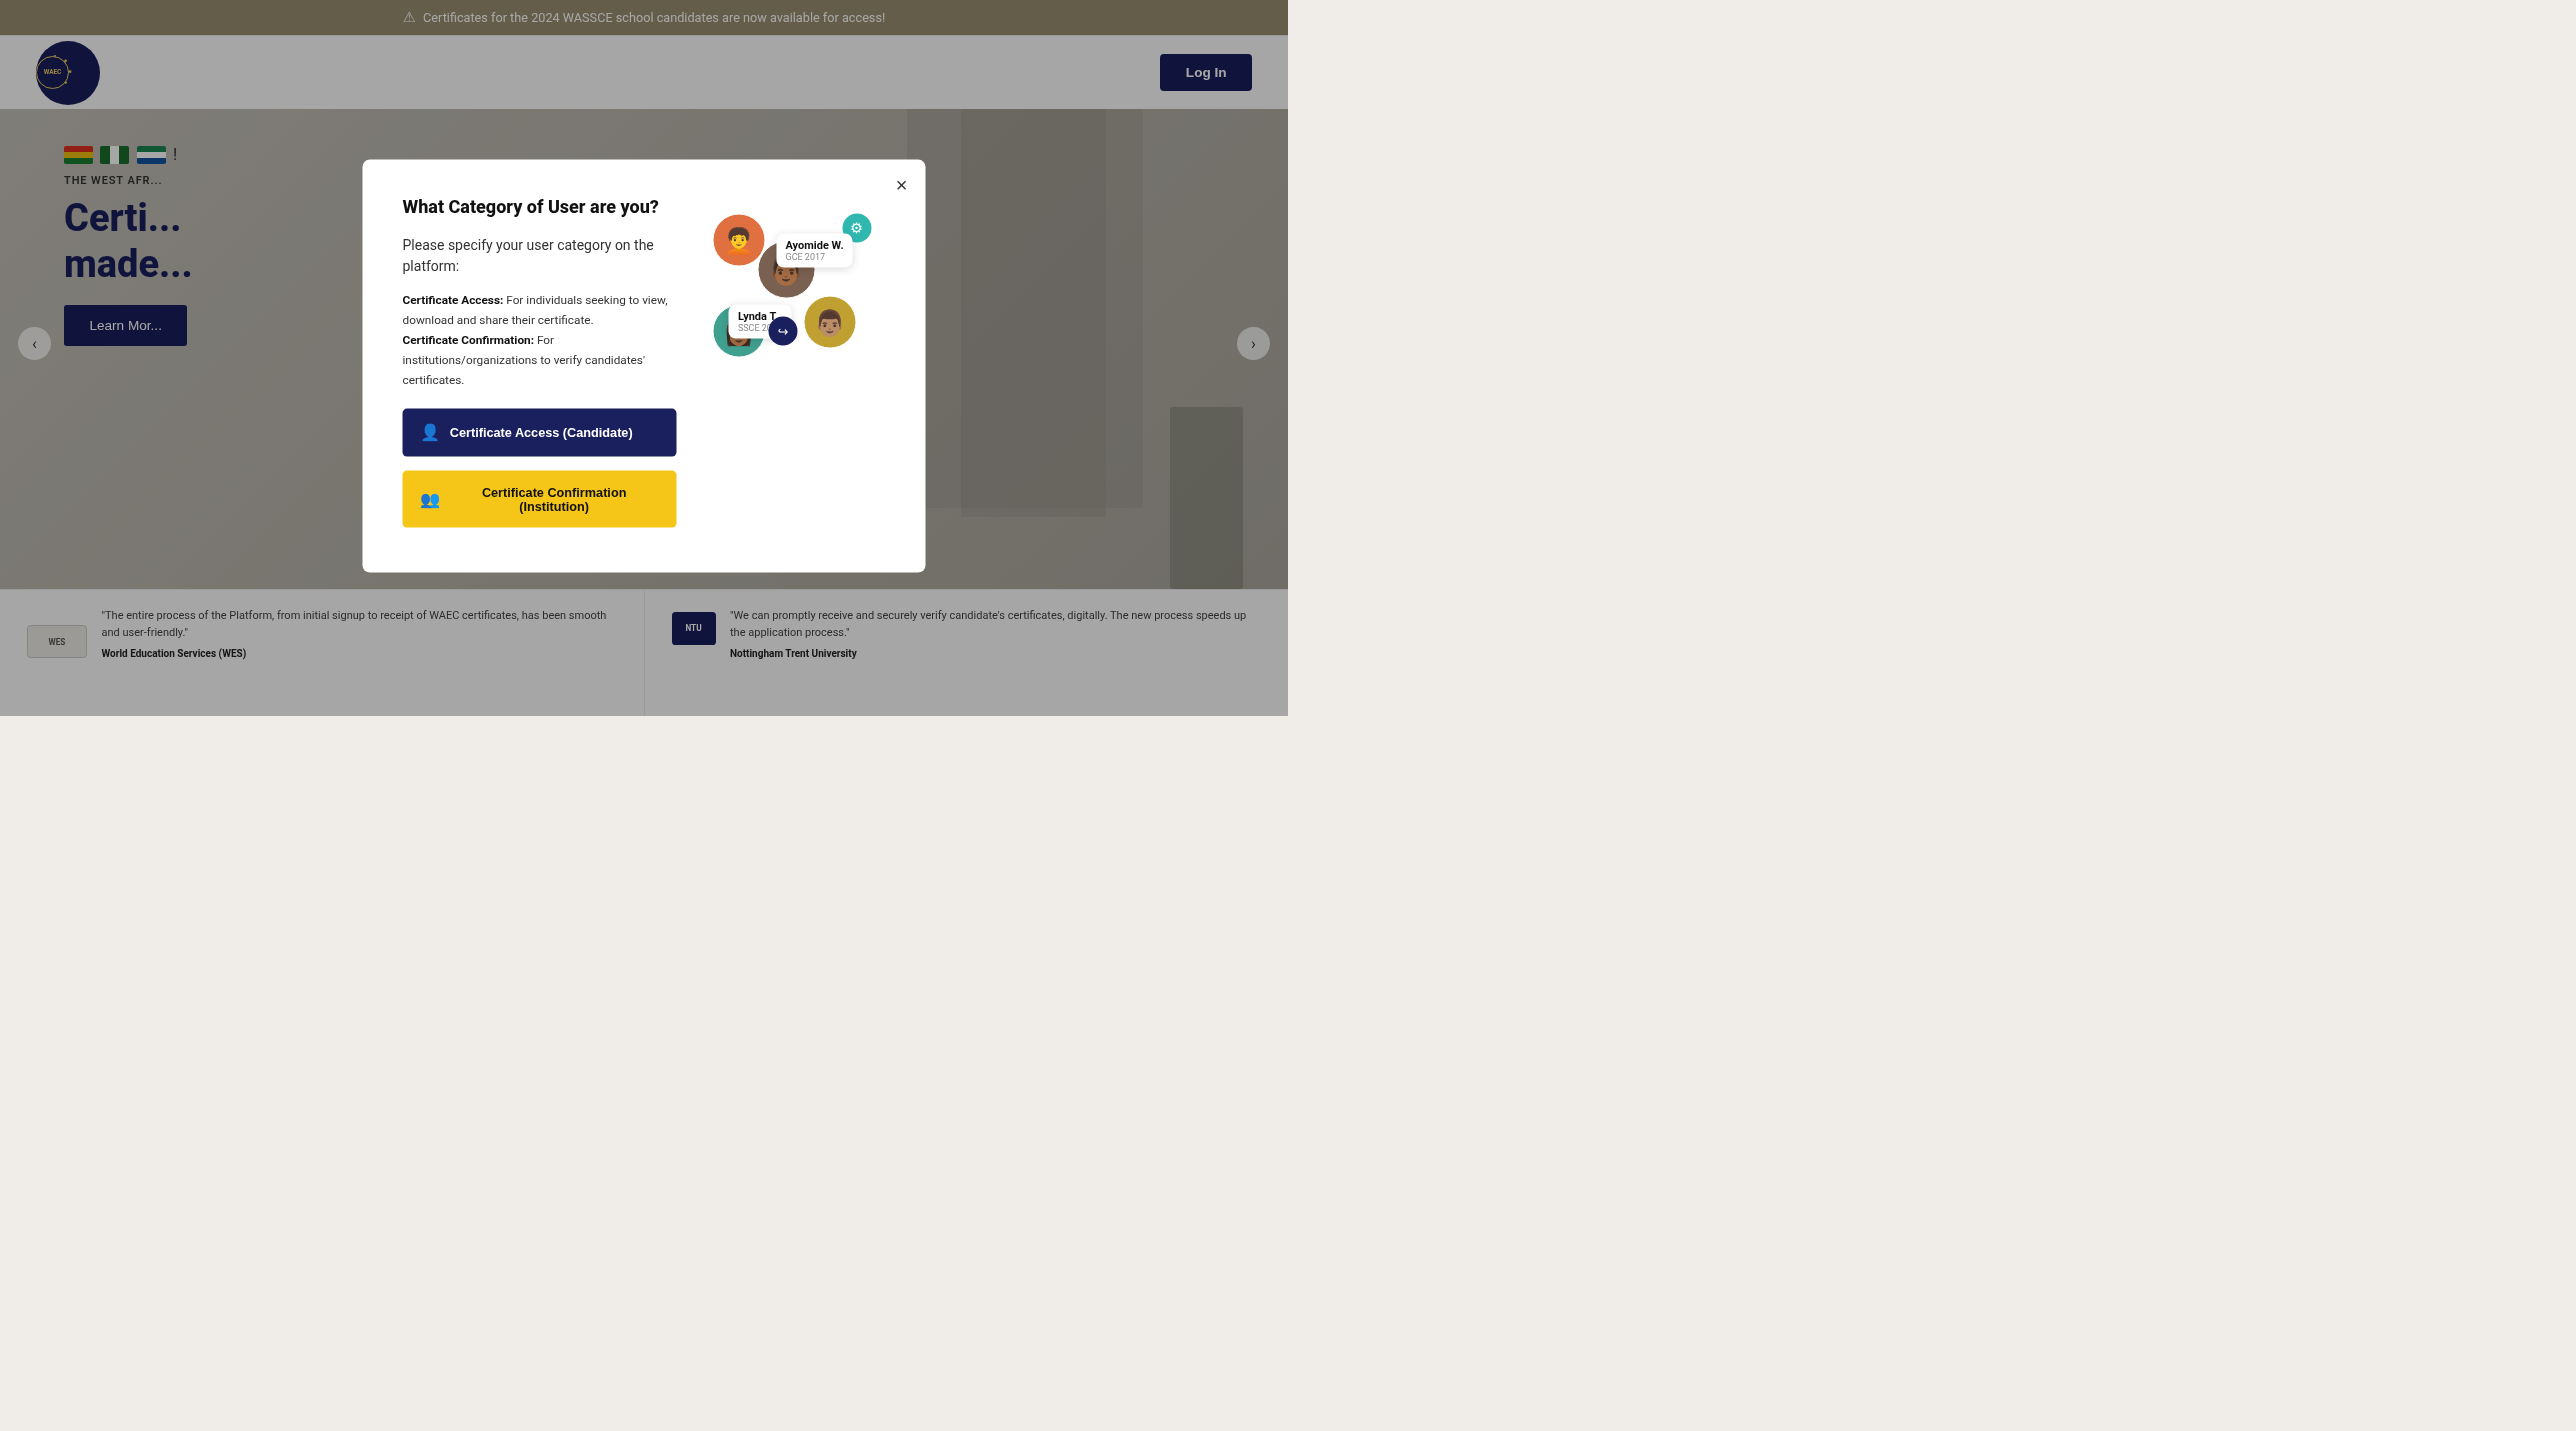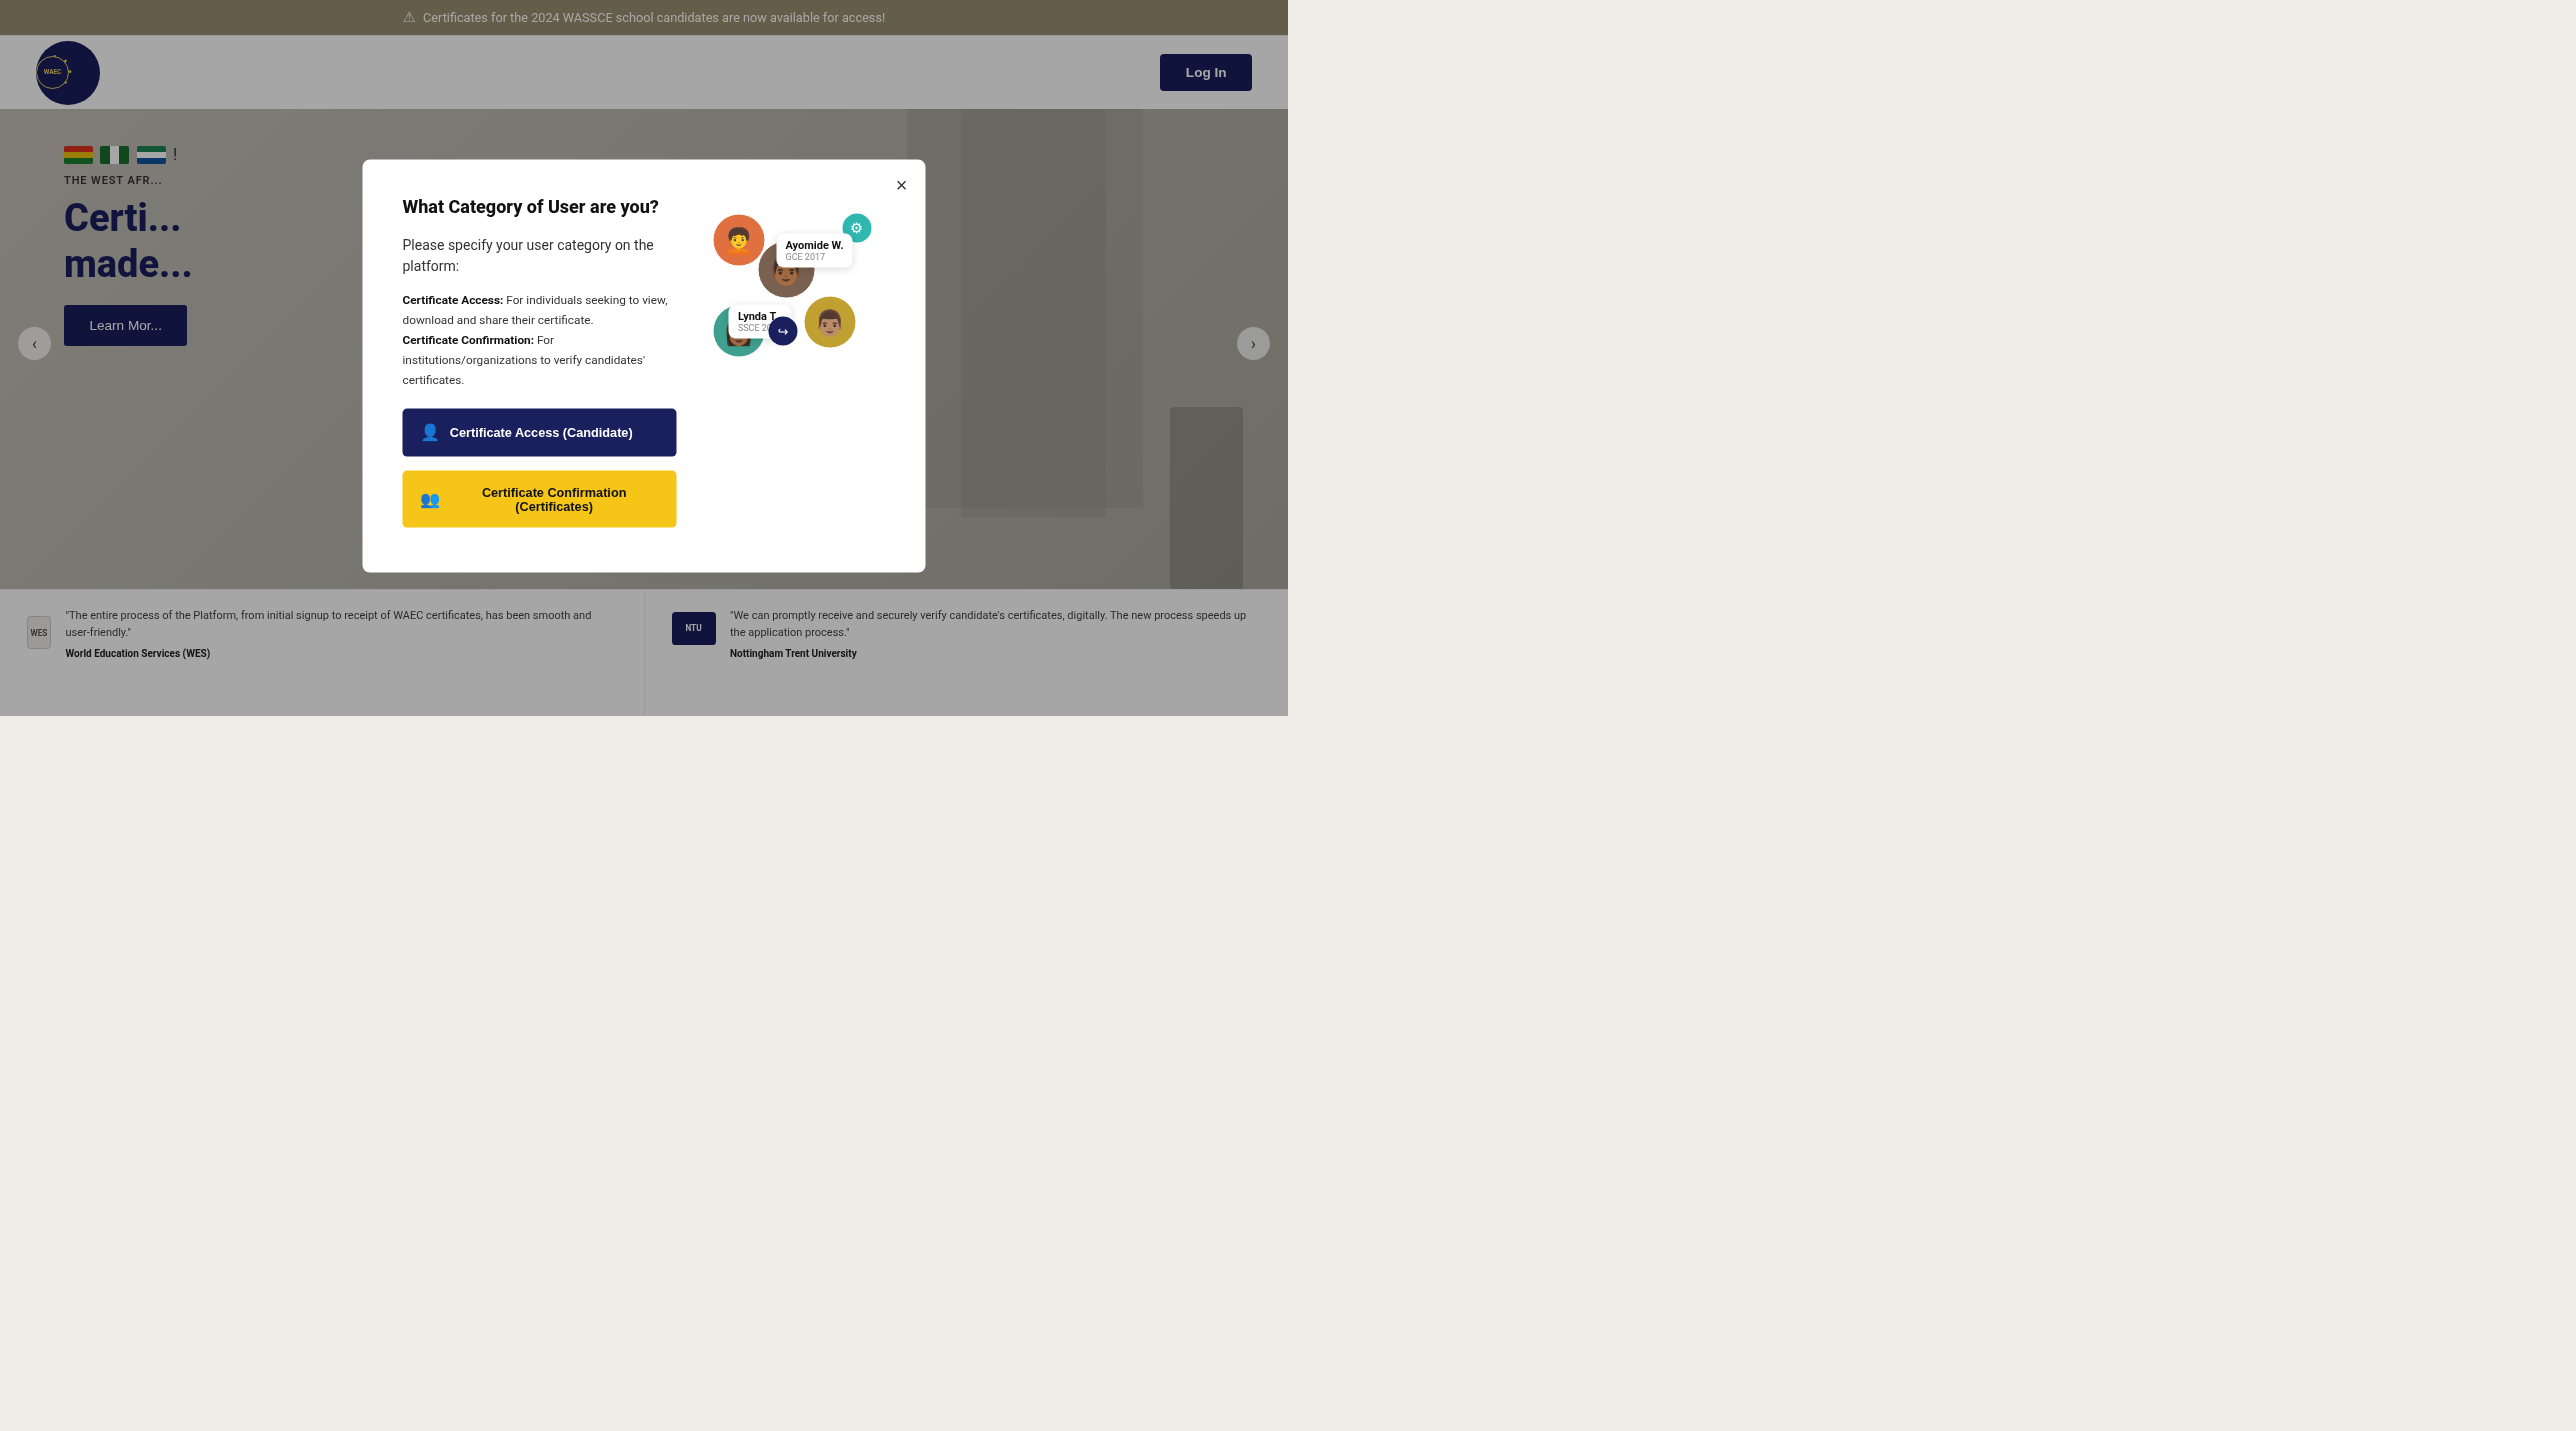--- a/index.html
+++ b/index.html
@@ -194,33 +194,33 @@
     .footer-section {
       flex: 1;
       padding: 18px 27px;
       display: flex;
       align-items: flex-start;
       gap: 14.5px;
       border-right: 0.9px solid #eee;
     }
     .footer-section:last-child { border-right: none; }
     .footer-logo-wes {
-      width: 24px;
+      width: 60px;
       height: 33px;
       background: #f0ede8;
       border: 0.9px solid #ccc;
       border-radius: 3.6px;
       display: flex;
       align-items: center;
       justify-content: center;
       font-size: 8.2px;
       font-weight: bold;
       color: #555;
       flex-shrink: 0;
-      margin-top: 8px;
+      margin-top: 17px;
     }
     .footer-logo-ntu {
       width: 44px;
       height: 33px;
       background: #1a1f5e;
       border-radius: 3.6px;
       display: flex;
       align-items: center;
       justify-content: center;
       font-size: 8.2px;
@@ -526,21 +526,21 @@
       <span> For institutions/organizations to verify candidates' certificates.</span>
     </div>
 
     <button class="modal-btn-primary">
       <span class="btn-icon">👤</span>
       <span>Certificate Access (Candidate)</span>
     </button>
 
     <button class="modal-btn-secondary">
       <span class="btn-icon">👥</span>
-      <span>Certificate Confirmation (Certificates)</span>
+      <span>Certificate Confirmation (Institution)</span>
     </button>
   </div>
 
   <div class="modal-right">
     <div class="avatar-cluster">
 
       <div class="badge-teal">⚙</div>
 
       <div class="avatar av1" style="display:flex;align-items:center;justify-content:center;font-size:25.4px;">
         🧑‍🦱

